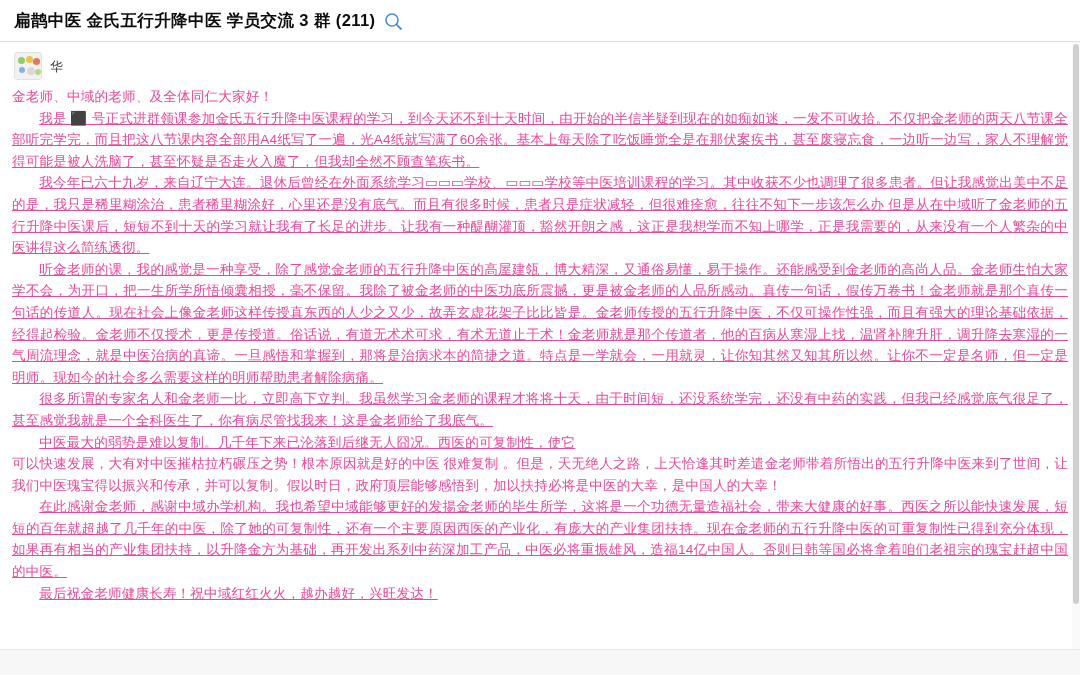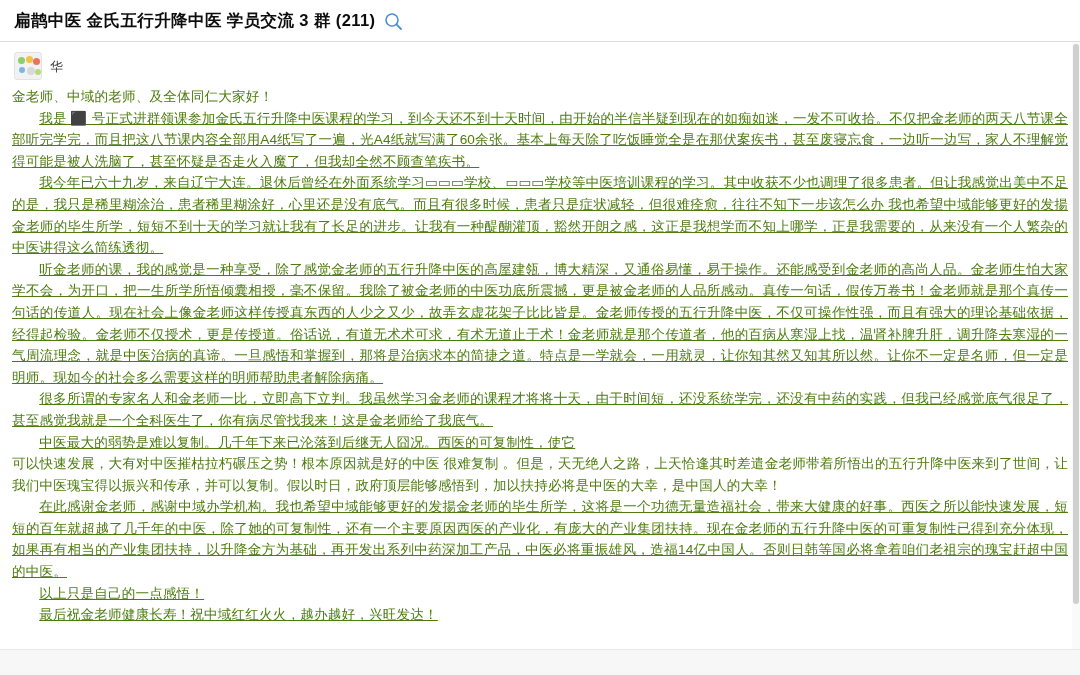--- a/index.html
+++ b/index.html
@@ -83,21 +83,21 @@
   .sender-name {
     font-size: 13px;
     color: #3a3a3a;
     margin-left: 8px;
     margin-top: 6px;
   }
   .article {
     padding: 6px 12px 0 12px;
     font-size: 13.6px;
     line-height: 21.6px;
-    color: #4d7c0f;
+    color: #ec4899;
     text-align: justify;
     letter-spacing: 0.15px;
   }
   .article p {
     margin: 0;
   }
   .article p.ind {
     text-indent: 2em;
     text-decoration: underline;
   }
@@ -155,27 +155,26 @@
         <span class="a-dot d4"></span>
         <span class="a-dot d5"></span>
         <span class="a-dot d6"></span>
       </div>
       <div class="sender-name">华</div>
     </div>
 
     <div class="article">
       <p>金老师、中域的老师、及全体同仁大家好！</p>
       <p class="ind">我是 ⬛ 号正式进群领课参加金氏五行升降中医课程的学习，到今天还不到十天时间，由开始的半信半疑到现在的如痴如迷，一发不可收拾。不仅把金老师的两天八节课全部听完学完，而且把这八节课内容全部用A4纸写了一遍，光A4纸就写满了60余张。基本上每天除了吃饭睡觉全是在那伏案疾书，甚至废寝忘食，一边听一边写，家人不理解觉得可能是被人洗脑了，甚至怀疑是否走火入魔了，但我却全然不顾查笔疾书。</p>
-      <p class="ind">我今年已六十九岁，来自辽宁大连。退休后曾经在外面系统学习▭▭▭学校、▭▭▭学校等中医培训课程的学习。其中收获不少也调理了很多患者。但让我感觉出美中不足的是，我只是稀里糊涂治，患者稀里糊涂好，心里还是没有底气。而且有很多时候，患者只是症状减轻，但很难痊愈，往往不知下一步该怎么办  我也希望中域能够更好的发揚金老师的毕生所学，短短不到十天的学习就让我有了长足的进步。让我有一种醍醐灌顶，豁然开朗之感，这正是我想学而不知上哪学，正是我需要的，从来没有一个人繁杂的中医讲得这么简练透彻。</p>
+      <p class="ind">我今年已六十九岁，来自辽宁大连。退休后曾经在外面系统学习▭▭▭学校、▭▭▭学校等中医培训课程的学习。其中收获不少也调理了很多患者。但让我感觉出美中不足的是，我只是稀里糊涂治，患者稀里糊涂好，心里还是没有底气。而且有很多时候，患者只是症状减轻，但很难痊愈，往往不知下一步该怎么办  但是从在中域听了金老师的五行升降中医课后，短短不到十天的学习就让我有了长足的进步。让我有一种醍醐灌顶，豁然开朗之感，这正是我想学而不知上哪学，正是我需要的，从来没有一个人繁杂的中医讲得这么简练透彻。</p>
       <p class="ind">听金老师的课，我的感觉是一种享受，除了感觉金老师的五行升降中医的高屋建瓴，博大精深，又通俗易懂，易于操作。还能感受到金老师的高尚人品。金老师生怕大家学不会，为开口，把一生所学所悟倾囊相授，毫不保留。我除了被金老师的中医功底所震撼，更是被金老师的人品所感动。真传一句话，假传万卷书！金老师就是那个真传一句话的传道人。现在社会上像金老师这样传授真东西的人少之又少，故弄玄虚花架子比比皆是。金老师传授的五行升降中医，不仅可操作性强，而且有强大的理论基础依据，经得起检验。金老师不仅授术，更是传授道。俗话说，有道无术术可求，有术无道止于术！金老师就是那个传道者，他的百病从寒湿上找，温肾补脾升肝，调升降去寒湿的一气周流理念，就是中医治病的真谛。一旦感悟和掌握到，那将是治病求本的简捷之道。特点是一学就会，一用就灵，让你知其然又知其所以然。让你不一定是名师，但一定是明师。现如今的社会多么需要这样的明师帮助患者解除病痛。</p>
       <p class="ind">很多所谓的专家名人和金老师一比，立即高下立判。我虽然学习金老师的课程才将将十天，由于时间短，还没系统学完，还没有中药的实践，但我已经感觉底气很足了，甚至感觉我就是一个全科医生了，你有病尽管找我来！这是金老师给了我底气。</p>
       <p class="ind">中医最大的弱势是难以复制。几千年下来已沦落到后继无人囧况。西医的可复制性，使它</p>
       <p>可以快速发展，大有对中医摧枯拉朽碾压之势！根本原因就是好的中医 很难复制 。但是，天无绝人之路，上天恰逢其时差遣金老师带着所悟出的五行升降中医来到了世间，让我们中医瑰宝得以振兴和传承，并可以复制。假以时日，政府顶层能够感悟到，加以扶持必将是中医的大幸，是中国人的大幸！</p>
       <p class="ind">在此感谢金老师，感谢中域办学机构。我也希望中域能够更好的发揚金老师的毕生所学，这将是一个功德无量造福社会，带来大健康的好事。西医之所以能快速发展，短短的百年就超越了几千年的中医，除了她的可复制性，还有一个主要原因西医的产业化，有庞大的产业集团扶持。现在金老师的五行升降中医的可重复制性已得到充分体现，如果再有相当的产业集团扶持，以升降金方为基础，再开发出系列中药深加工产品，中医必将重振雄风，造福14亿中国人。否则日韩等国必将拿着咱们老祖宗的瑰宝赶超中国的中医。</p>
-      <p class="ind">以上只是自己的一点感悟！</p>
       <p class="ind">最后祝金老师健康长寿！祝中域红红火火，越办越好，兴旺发达！</p>
     </div>
 
     <div class="scrollbar">
       <div class="thumb"></div>
     </div>
 
     <div class="bottom-strip"></div>
   </div>
 

